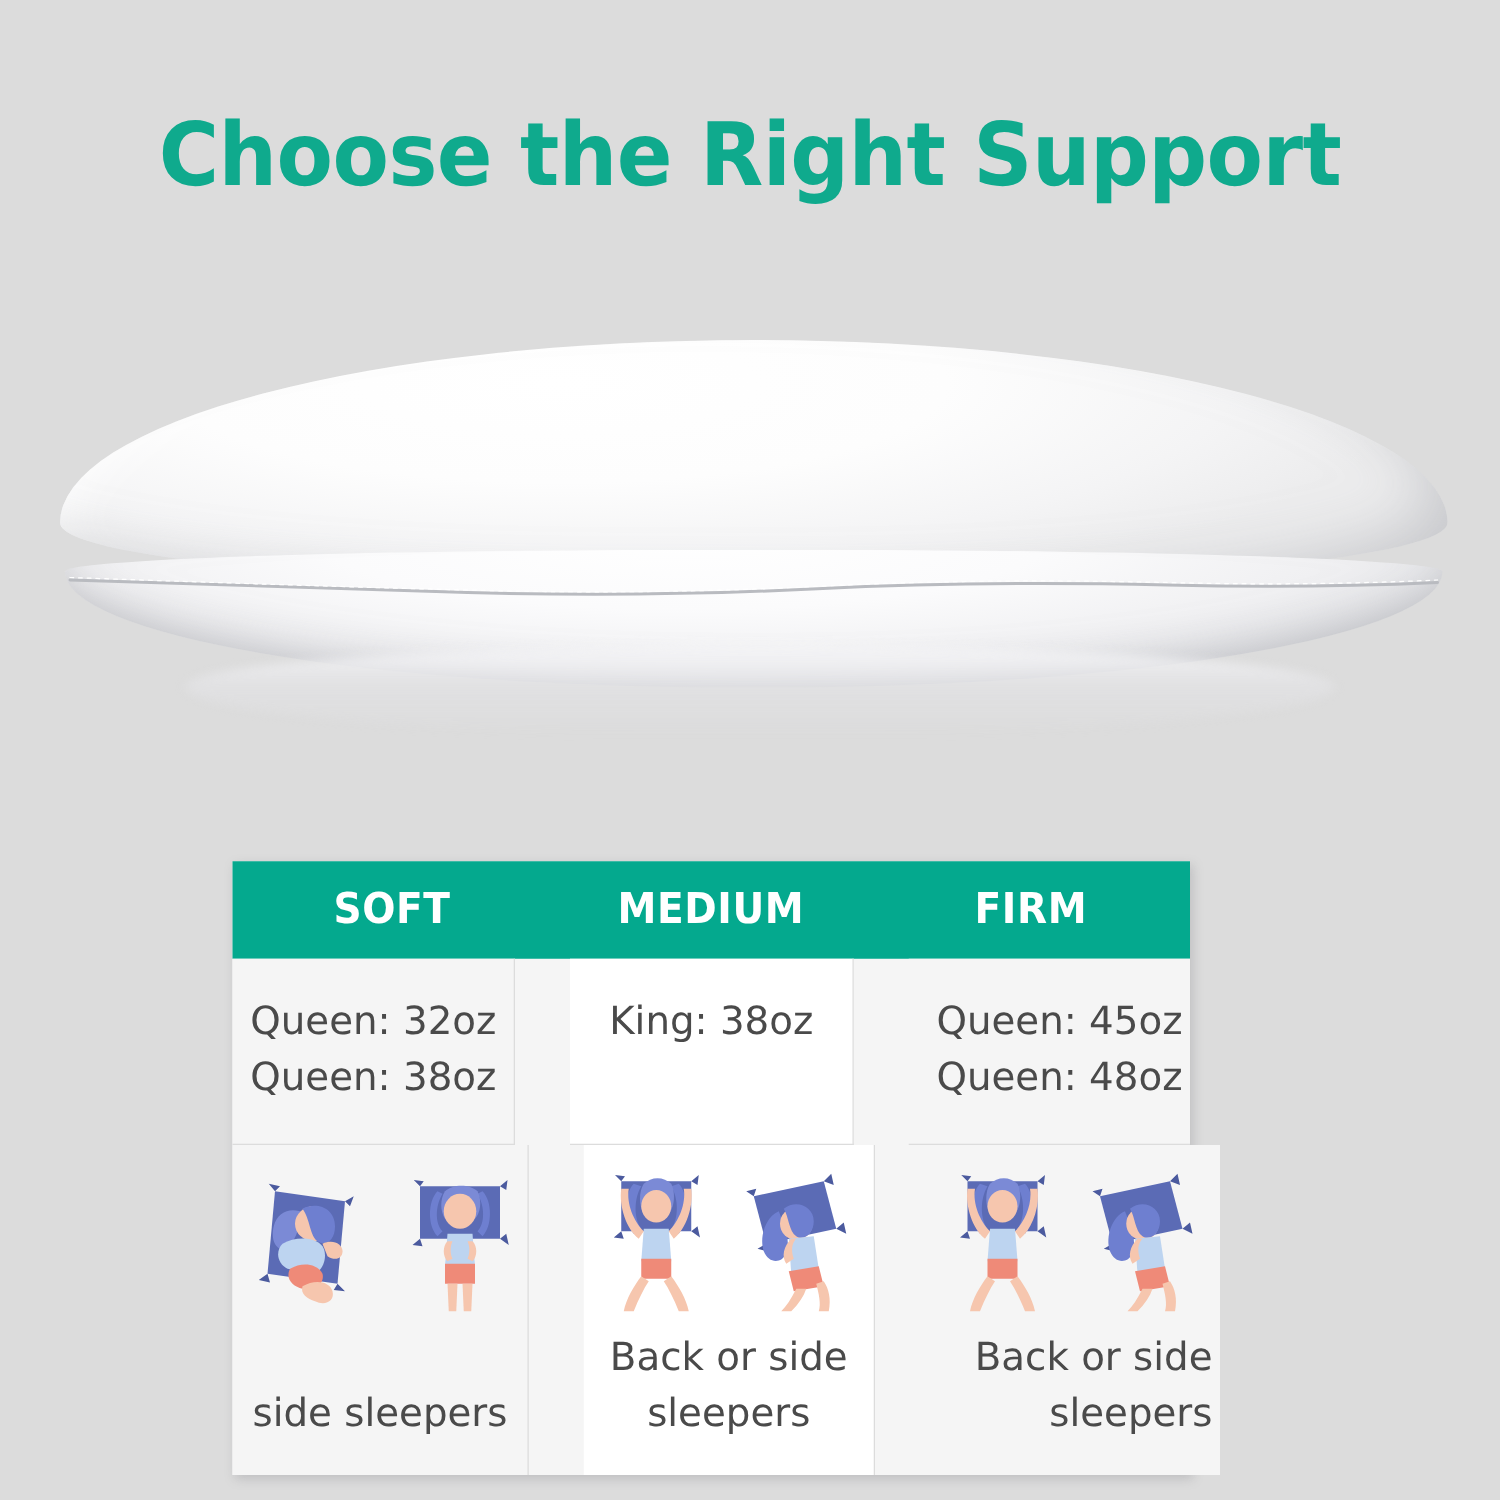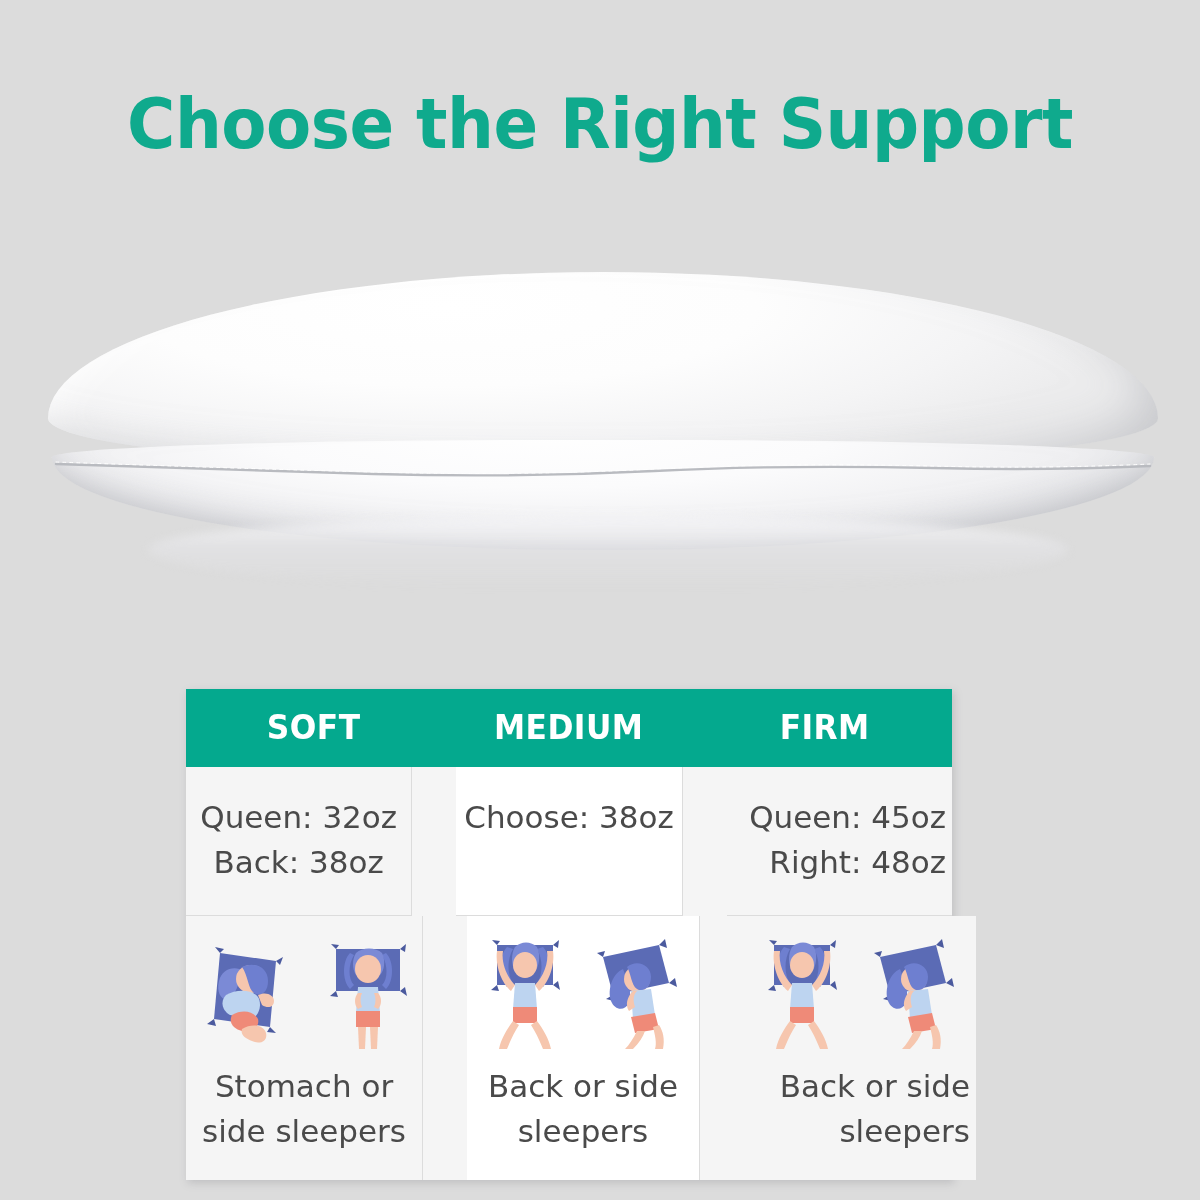--- a/index.html
+++ b/index.html
@@ -187,28 +187,28 @@
 
   <div class="t-header">
     <div class="th">SOFT</div>
     <div class="th">MEDIUM</div>
     <div class="th">FIRM</div>
   </div>
 
   <div class="t-row row-weights">
     <div class="t-cell">
       <span class="weight-line">Queen: 32oz</span>
-      <span class="weight-line">Back: 38oz</span>
+      <span class="weight-line">Queen: 38oz</span>
     </div>
     <div class="t-cell highlight">
-      <span class="weight-line">Choose: 38oz</span>
+      <span class="weight-line">King: 38oz</span>
     </div>
     <div class="t-cell">
       <span class="weight-line">Queen: 45oz</span>
-      <span class="weight-line">Right: 48oz</span>
+      <span class="weight-line">Queen: 48oz</span>
     </div>
   </div>
 
   <div class="t-row row-sleepers">
 
     <div class="t-cell">
       <div class="sleeper-pair">
 
         <svg width="112" height="116" viewBox="0 0 112 116">
           <g>
@@ -235,21 +235,21 @@
             <path d="M38 52 L58 52 L60 78 L36 78 Z" fill="#bdd4f0"></path>
             <path d="M38 58 C34 62 34 70 38 74 L42 72 C40 68 40 62 42 58 Z" fill="#f6c6ae"></path>
             <path d="M58 58 C62 62 62 70 58 74 L54 72 C56 68 56 62 54 58 Z" fill="#f6c6ae"></path>
             <path d="M36 76 L60 76 L60 92 L36 92 Z" fill="#ef8a78"></path>
             <path d="M38 92 L46 92 L45 114 L39 114 Z" fill="#f6c6ae"></path>
             <path d="M50 92 L58 92 L57 114 L51 114 Z" fill="#f6c6ae"></path>
           </g>
         </svg>
       </div>
       <div class="sleeper-label">
-        <span>Stomach or</span><br>
+        <br>
         <span>side sleepers</span>
       </div>
     </div>
 
     <div class="t-cell highlight">
       <div class="sleeper-pair">
 
         <svg width="104" height="116" viewBox="0 0 104 116">
           <g>
             <path d="M24 10 L80 10 L80 50 L24 50 Z" fill="#5b6bb5"></path>

